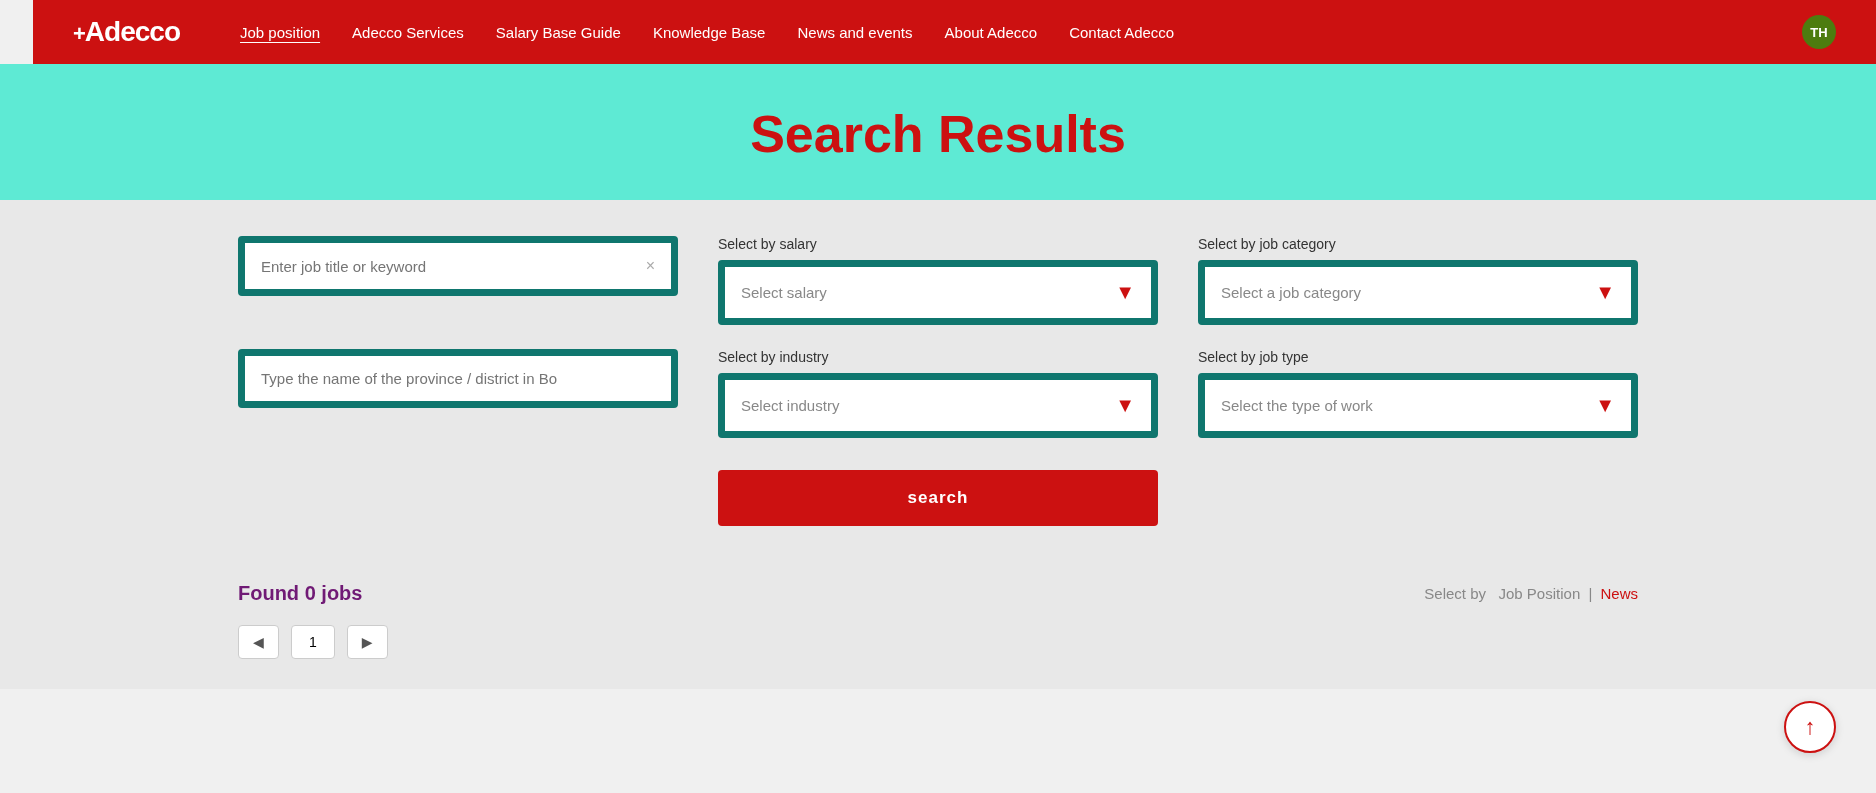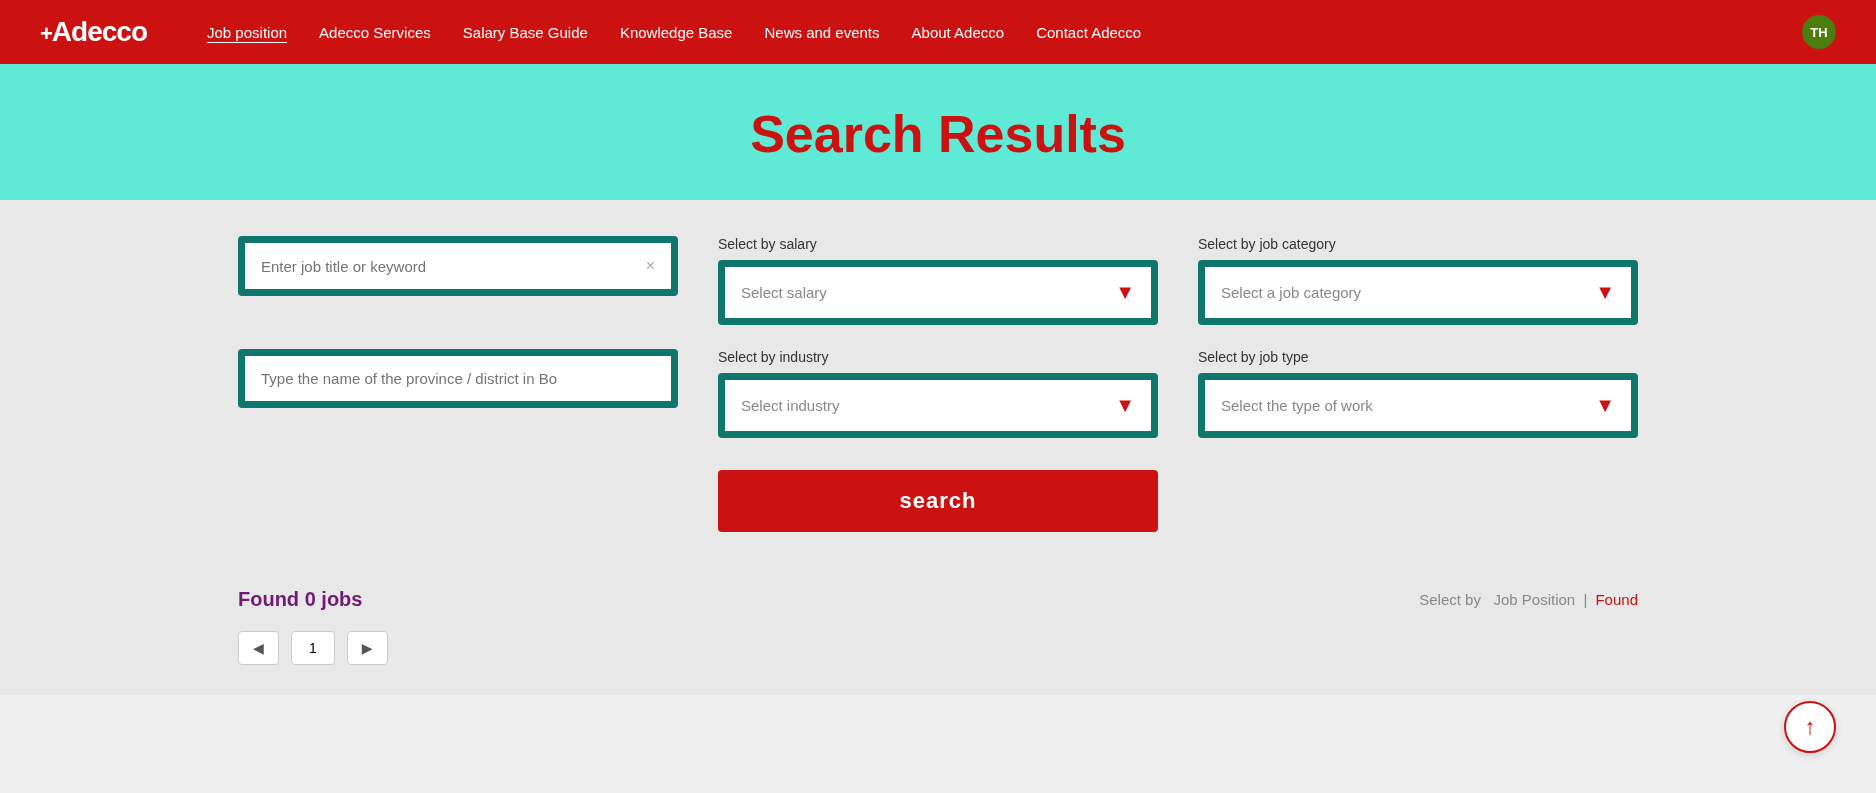--- a/index.html
+++ b/index.html
@@ -5,20 +5,21 @@
     * { box-sizing: border-box; margin: 0; padding: 0; }
     body { font-family: Arial, sans-serif; background: #f0f0f0; min-width: 1200px; }
 
     
     .navbar {
       background: #cc1111;
       display: flex;
       align-items: center;
       padding: 0 40px;
       height: 64px;
+      margin-left: 33px;
     }
     .navbar-logo {
       color: #fff;
       font-size: 28px;
       font-weight: bold;
       letter-spacing: -1px;
       margin-right: 60px;
       white-space: nowrap;
     }
     .navbar-logo .plus { font-size: 22px; }
@@ -120,21 +121,21 @@
       display: flex;
       justify-content: center;
       margin-top: 8px;
     }
     .search-btn {
       background: #cc1111;
       color: #fff;
       border: none;
       border-radius: 4px;
       padding: 18px 0;
-      font-size: 22px;
+      font-size: 17px;
       font-weight: bold;
       letter-spacing: 1px;
       cursor: pointer;
       width: 100%;
     }
 
     
     .results-section {
       background: #e8e8e8;
       padding: 20px 60px 30px;
@@ -286,21 +287,21 @@
 </section>
 
 <section class="results-section">
   <div class="results-header">
     <span class="results-count">Found 0 jobs</span>
     <span class="sort-by">
       <span class="sort-label">Select by</span>
       &nbsp;
       <span class="sort-option">Job Position</span>
       <span class="sort-separator">|</span>
-      <span class="sort-option active">Found</span>
+      <span class="sort-option active">News</span>
     </span>
   </div>
   <div class="pagination-row">
     <button class="page-btn">◀</button>
     <input class="page-input" type="text" value="1" style="">
     <button class="page-btn">▶</button>
   </div>
 </section>
 
 <button class="scroll-top-btn">↑</button>

